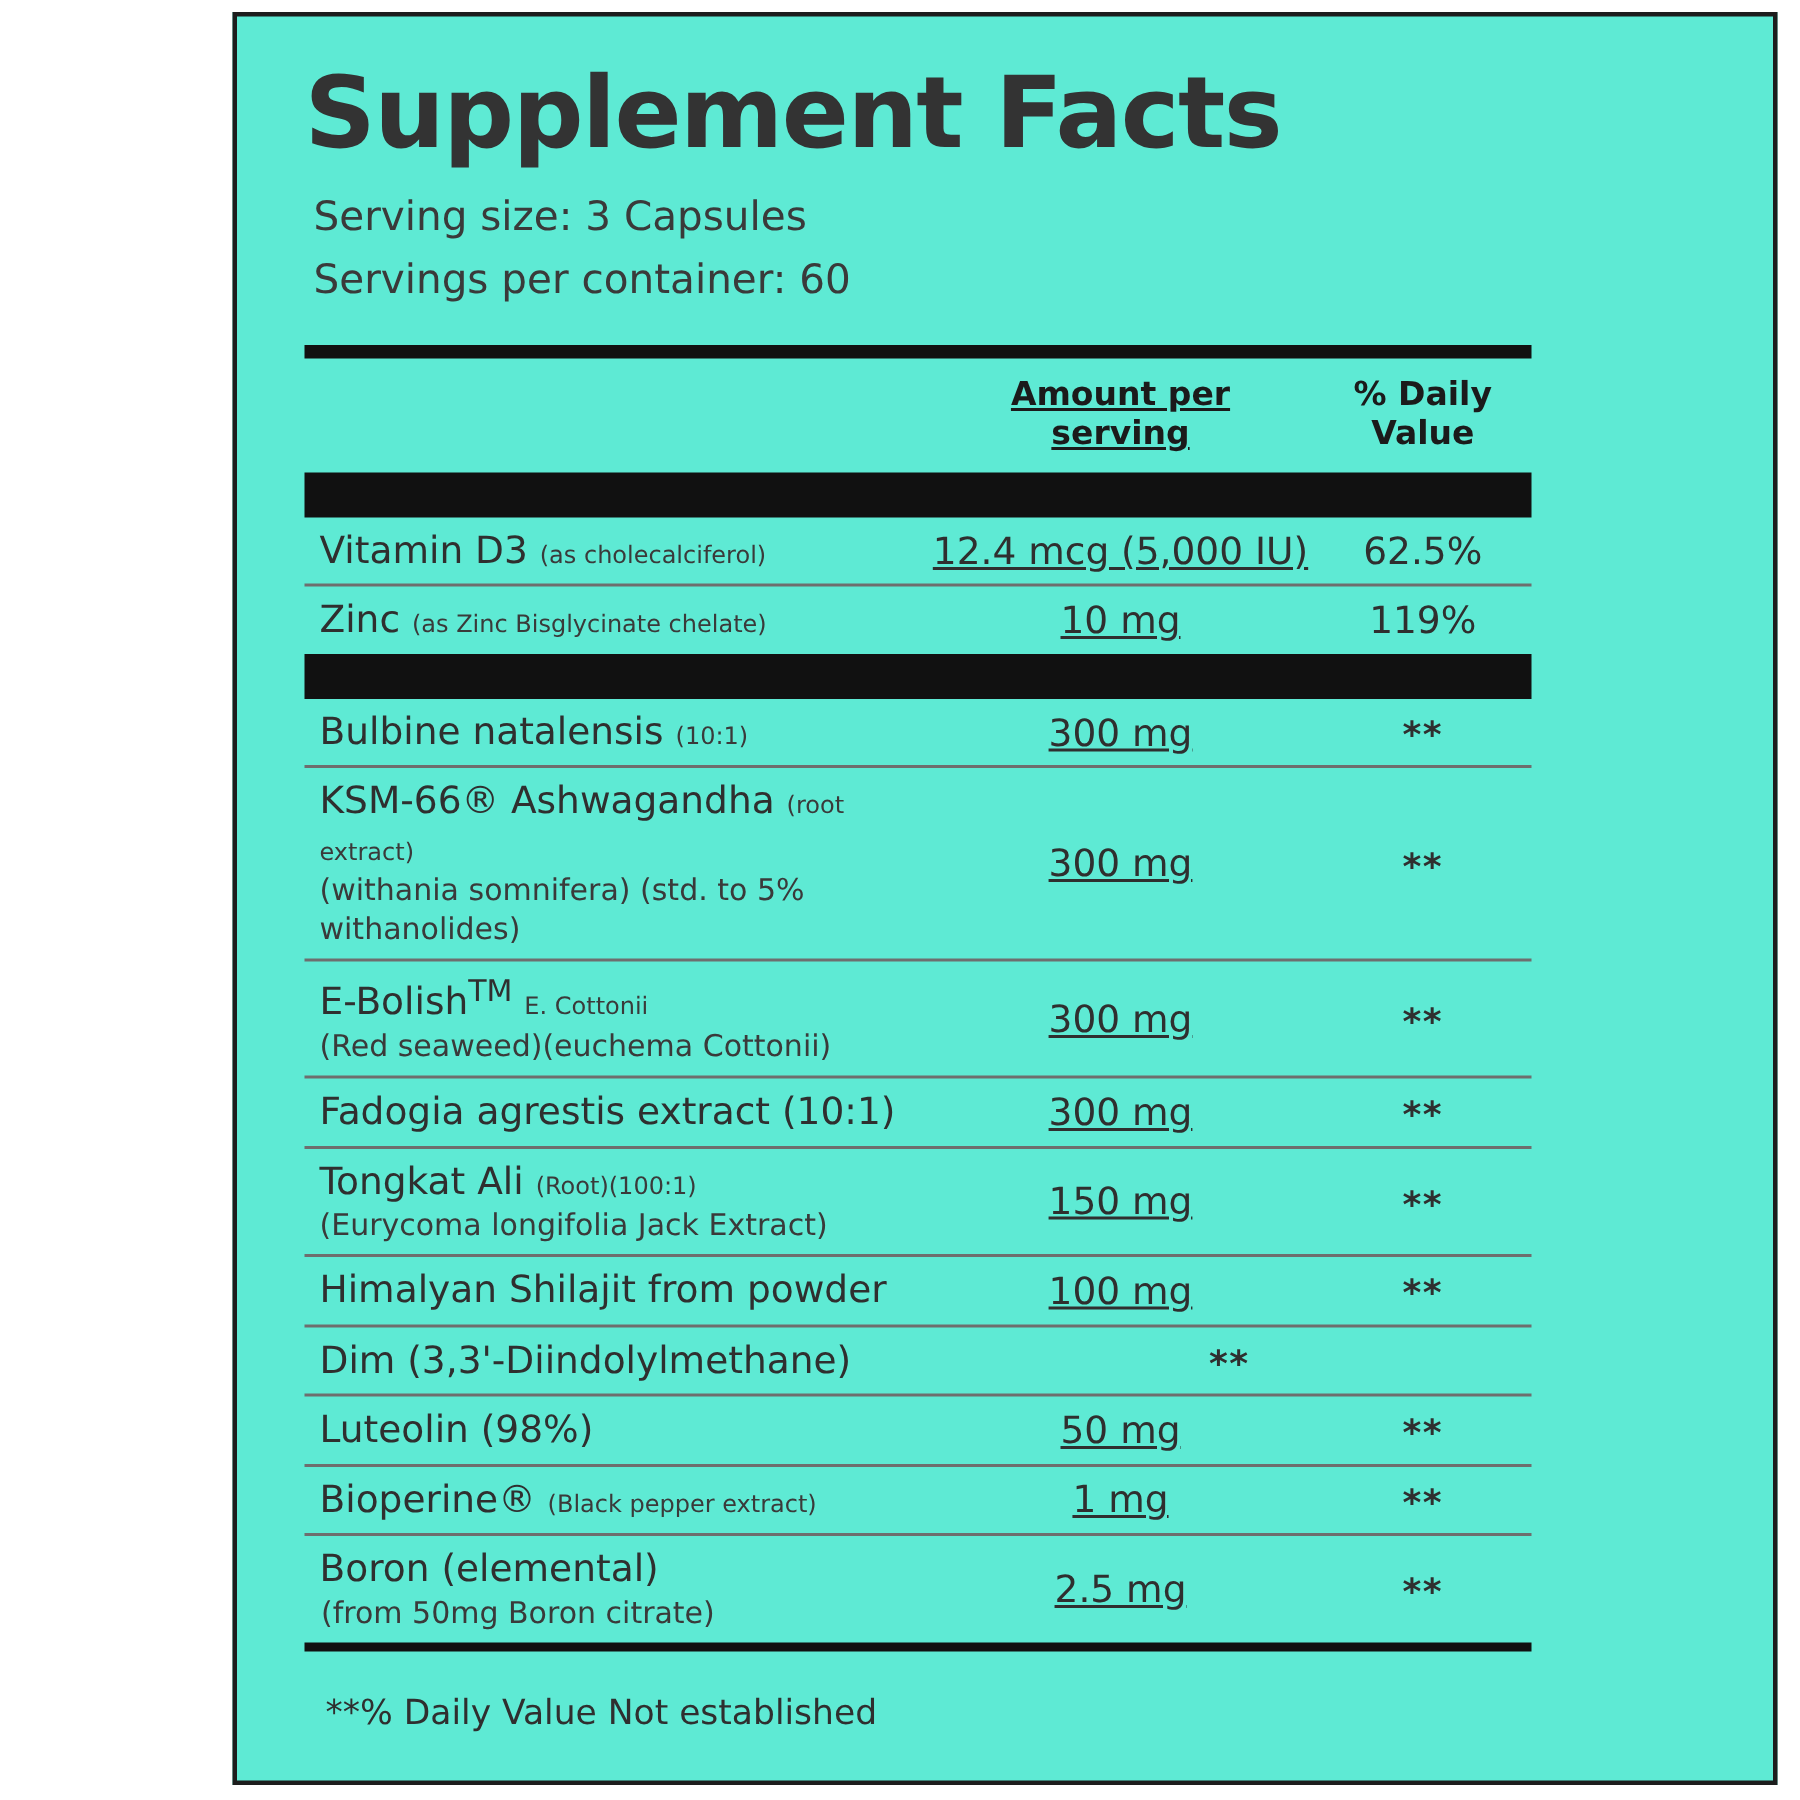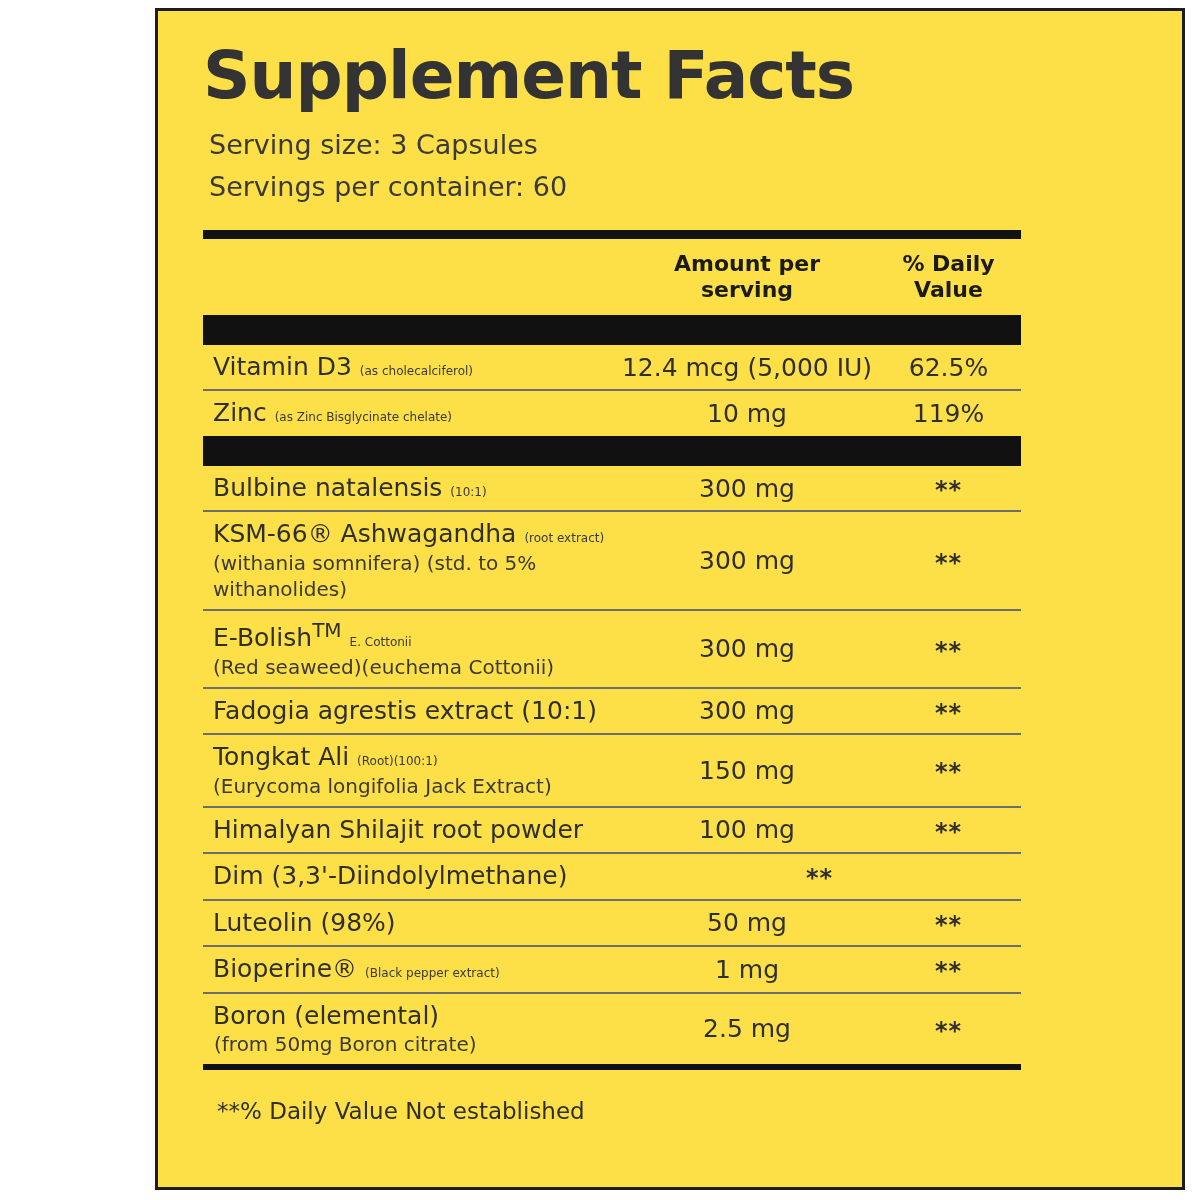--- a/index.html
+++ b/index.html
@@ -14,21 +14,21 @@
     color: #2b2b2b;
     overflow: hidden;
   }
   .panel {
     position: absolute;
     left: 155px;
     top: 8px;
     width: 1030px;
     height: 1182px;
     border: 3px solid #1d1d1d;
-    background: #fde047;
+    background: #5eead4;
     box-sizing: border-box;
   }
   .inner {
     position: absolute;
     left: 45px;
     top: 30px;
     width: 855px;
   }
   .title {
     font-size: 66px;
@@ -80,20 +80,21 @@
   .col-name {
     flex: 0 0 415px;
     padding: 7px 4px 7px 10px;
     box-sizing: border-box;
   }
   .col-amt {
     flex: 0 0 258px;
     text-align: center;
     padding: 7px 2px;
     box-sizing: border-box;
+    text-decoration: underline;
   }
   .col-dv {
     flex: 1 1 auto;
     text-align: center;
     padding: 7px 2px;
     box-sizing: border-box;
   }
 
   .hdr {
     font-size: 22px;
@@ -105,21 +106,21 @@
   }
   .hdr-amt { text-align: center; }
   .hdr-dv { text-align: center; }
 
   .nm {
     font-size: 25px;
     color: #2f2f2f;
     line-height: 1.22;
   }
   .nm .sub {
-    font-size: 12px;
+    font-size: 16px;
     color: #3a3a3a;
   }
   .nm .line2 {
     display: block;
     font-size: 20px;
     color: #3a3a3a;
     line-height: 1.3;
   }
   .nm .line2.indent { margin-left: 1px; }
   .tm {
@@ -245,21 +246,21 @@
           <span class="sub">(Root)(100:1)</span>
           <span class="line2">(Eurycoma longifolia Jack Extract)</span>
         </div>
         <div class="col-amt amt">150 mg</div>
         <div class="col-dv dv stars">**</div>
       </div>
       <div class="rule-thin"></div>
 
       <div class="row">
         <div class="col-name nm">
-          <span>Himalyan Shilajit root powder</span>
+          <span>Himalyan Shilajit from powder</span>
         </div>
         <div class="col-amt amt">100 mg</div>
         <div class="col-dv dv stars">**</div>
       </div>
       <div class="rule-thin"></div>
 
       <div class="row">
         <div class="col-name nm">
           <span>Dim (3,3'-Diindolylmethane)</span>
         </div>

